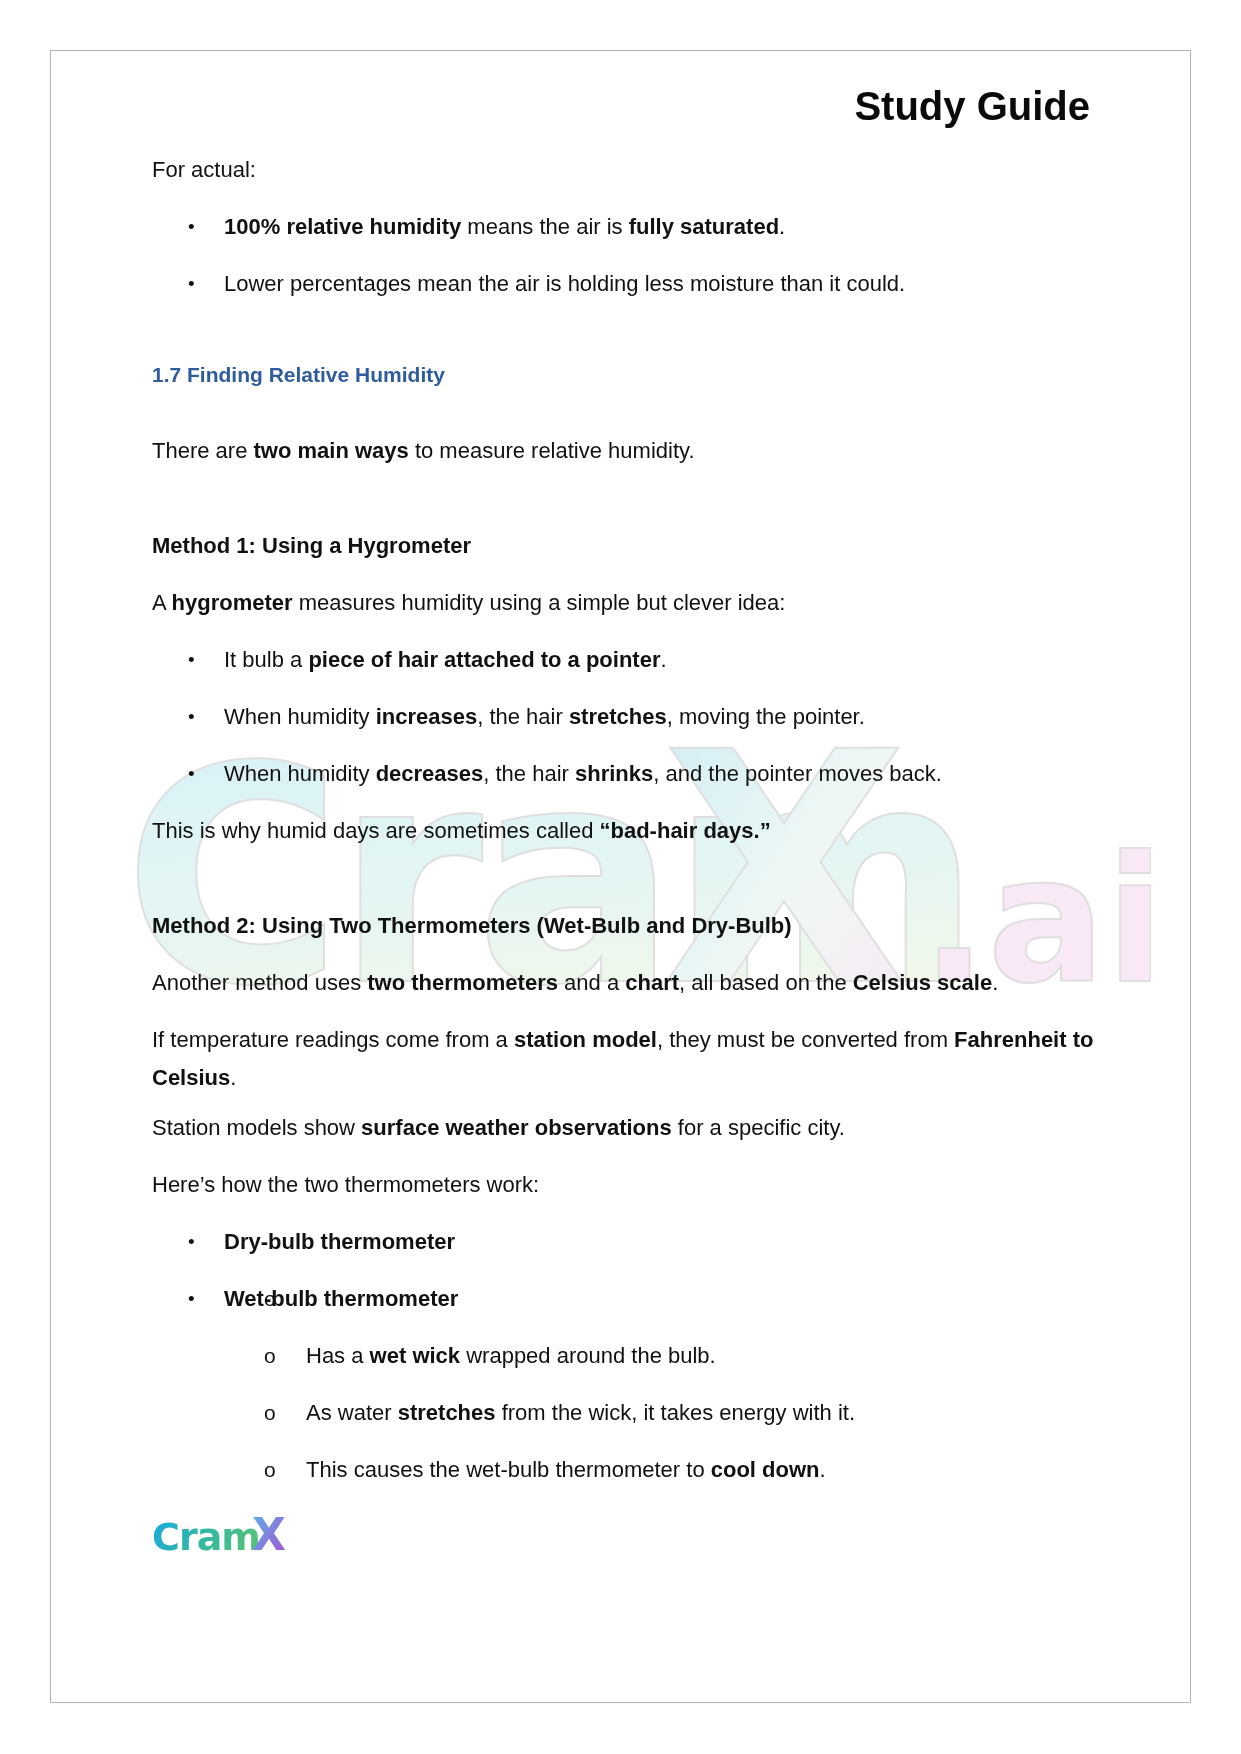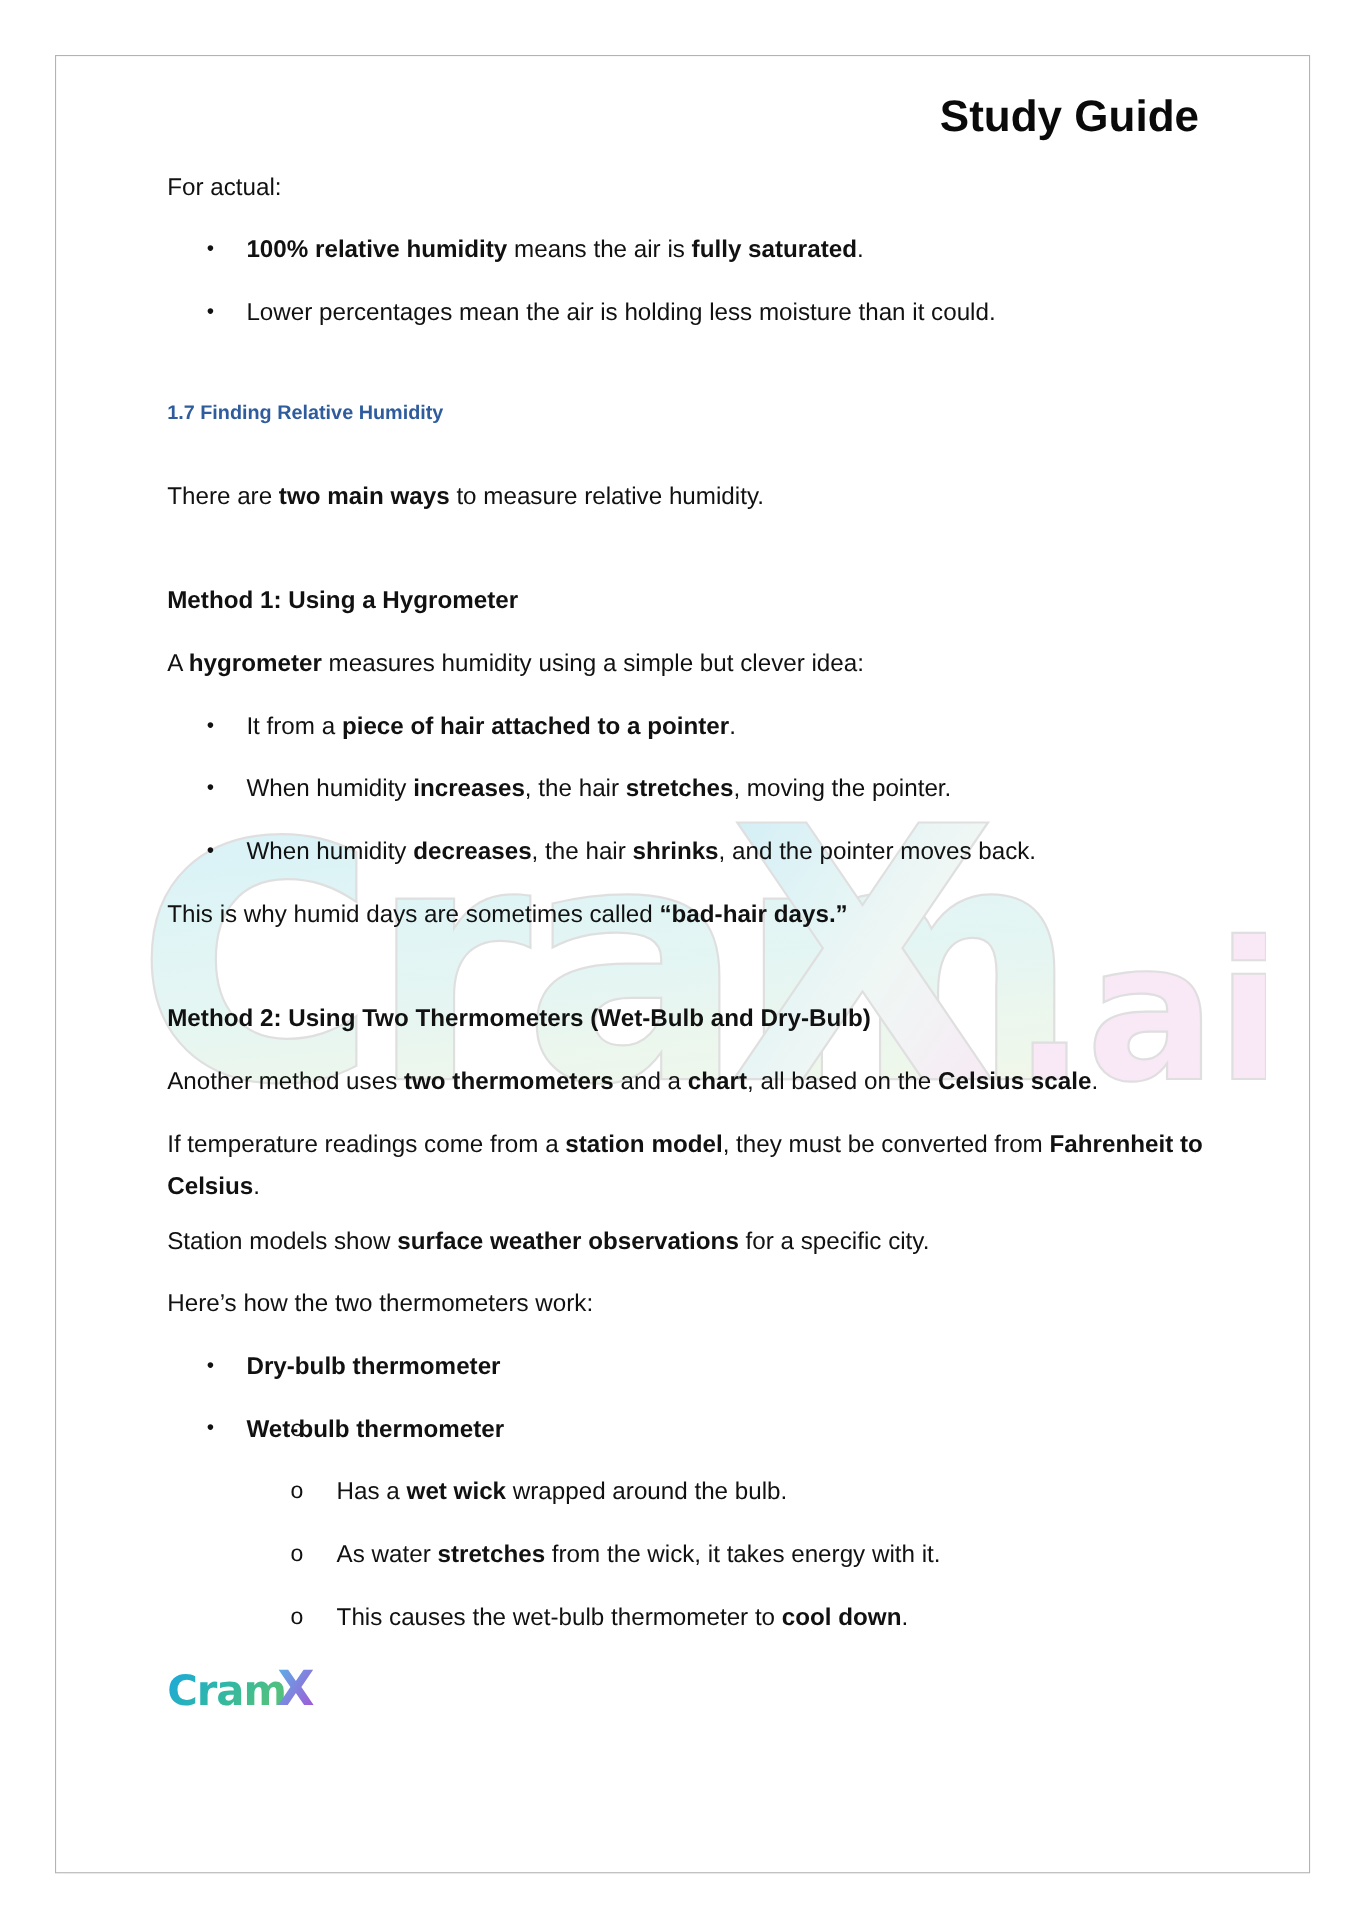--- a/index.html
+++ b/index.html
@@ -55,21 +55,21 @@
     margin: 0 0 19px 0;
     max-width: 990px;
   }
   .p.first {
     margin-top: 26px;
   }
   .nowrap { white-space: nowrap; }
   .b { font-weight: 700; }
   .section-heading {
     margin: 55px 0 40px 0;
-    font-size: 18px;
+    font-size: 21px;
     line-height: 34px;
     font-weight: 700;
     color: #2E5C9C;
   }
   .method-heading {
     font-weight: 700;
     margin: 12px 0 19px 0;
   }
   .space-before { margin-top: 57px; }
   .tight-after { margin-bottom: 12px; }
@@ -145,21 +145,21 @@
       <h2 class="section-heading">1.7 Finding Relative Humidity</h2>
 
       <p class="p"><span>There are </span><span class="b">two main ways</span><span> to measure relative humidity.</span></p>
 
       <p class="p method-heading space-before">Method 1: Using a Hygrometer</p>
 
       <p class="p"><span>A </span><span class="b">hygrometer</span><span> measures humidity using a simple but clever idea:</span></p>
 
       <div class="li l1">
         <span class="marker">•</span>
-        <div class="t"><span>It from a </span><span class="b">piece of hair attached to a pointer</span><span>.</span></div>
+        <div class="t"><span>It bulb a </span><span class="b">piece of hair attached to a pointer</span><span>.</span></div>
       </div>
       <div class="li l1">
         <span class="marker">•</span>
         <div class="t"><span>When humidity </span><span class="b">increases</span><span>, the hair </span><span class="b">stretches</span><span>, moving the pointer.</span></div>
       </div>
       <div class="li l1">
         <span class="marker">•</span>
         <div class="t"><span>When humidity </span><span class="b">decreases</span><span>, the hair </span><span class="b">shrinks</span><span>, and the pointer moves back.</span></div>
       </div>
 

